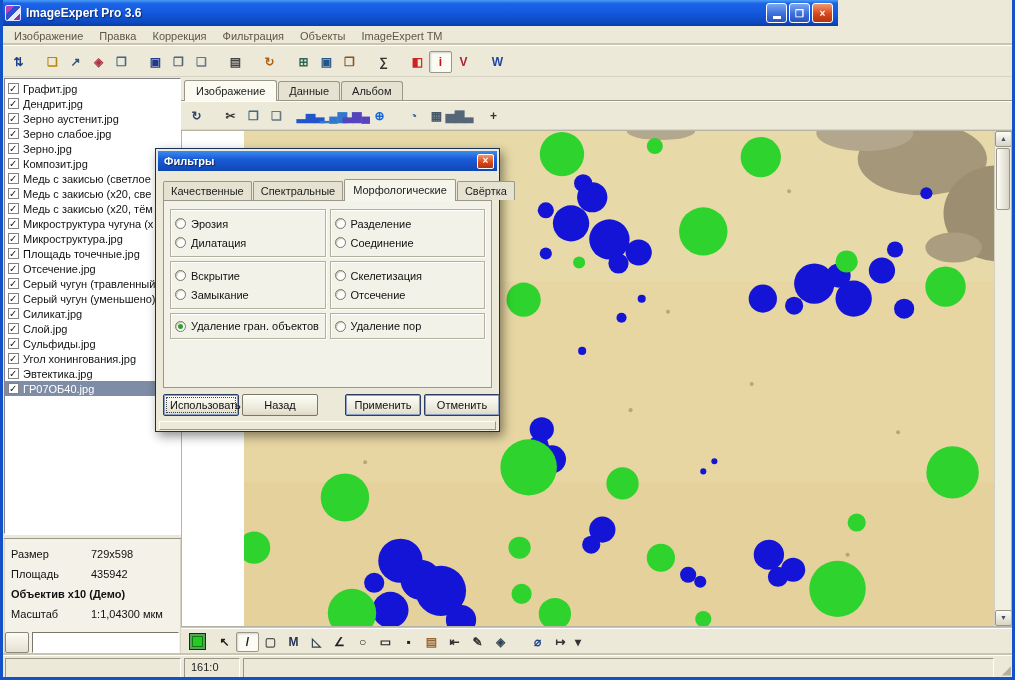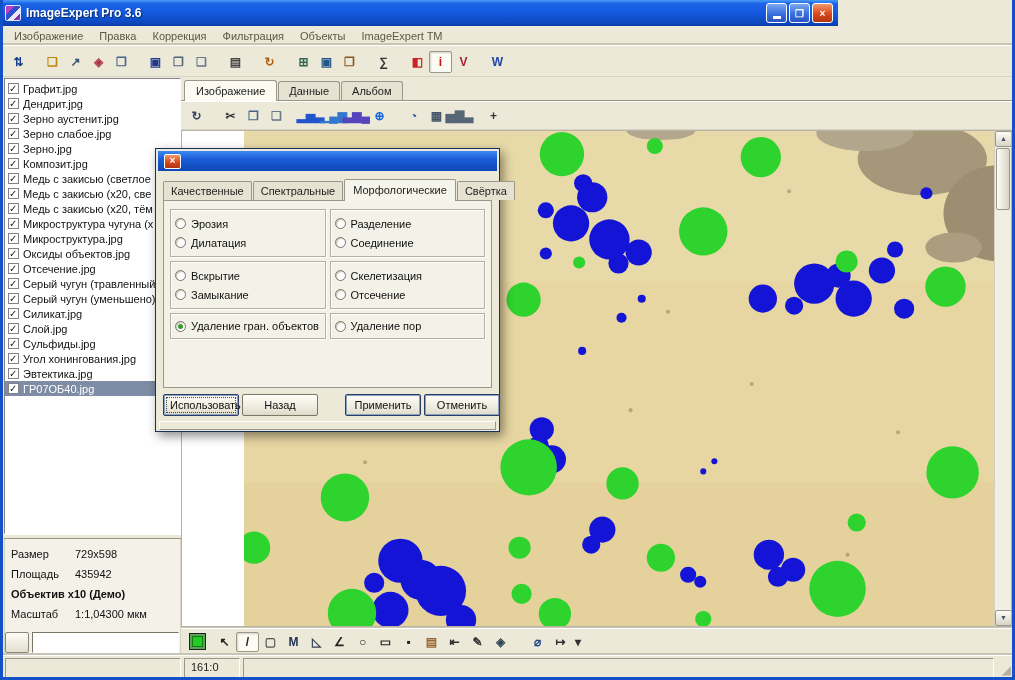--- a/index.html
+++ b/index.html
@@ -34,21 +34,21 @@
   
   .filepane{position:absolute;left:1px;top:78px;width:177px;height:648px;display:flex;flex-direction:column;}
   .filelist{height:456px;background:#fff;border:1px solid;border-color:#848284 #fff #fff #848284;overflow:hidden;padding-top:2px;}
   .fitem{display:flex;align-items:center;gap:4px;height:15px;padding-left:3px;font-size:11px;white-space:nowrap;overflow:hidden;color:#111;}
   .fitem.sel{background:#7e8da5;color:#fff;}
   .cb{width:11px;height:11px;background:#fff;border:1px solid #848284;flex:0 0 auto;position:relative;}
   .cb.checked::after{content:"✓";position:absolute;left:0;top:-1px;width:9px;font-size:10px;line-height:11px;color:#1a1a1a;}
   .flabel{overflow:hidden;}
   .splitter{height:5px;background:#ECE9D8;border-top:1px solid #fff;border-bottom:1px solid #9a968a;}
   .infopanel{flex:1;background:#f3f1e8;padding:5px 6px 0;border:1px solid #d8d4c4;border-top:none;}
-  .irow{display:flex;height:20px;font-size:11px;align-items:center;color:#111;}
+  .irow{display:flex;height:20px;font-size:11px;align-items:center;color:#111;gap:16px;}
   .ilabel{width:64px;}
   .irow.bold{font-weight:bold;}
 
   .cornerbtn{position:absolute;left:2px;top:632px;width:24px;height:21px;background:linear-gradient(#fdfcf6,#e4e0d0);border:1px solid #8a8678;border-radius:2px;}
   .quickinput{position:absolute;left:29px;top:632px;width:147px;height:21px;border:1px solid;border-color:#7a766a #fff #fff #7a766a;background:#fff;font-size:11px;padding:0 4px;font-family:inherit;}
 
   
   .mtabs{position:absolute;left:178px;top:79px;height:21px;display:flex;align-items:flex-end;padding-left:3px;z-index:2;}
   .mtab{font-size:11px;padding:3px 10px;background:#e6e2d2;border:1px solid #9a968a;border-bottom:none;border-radius:3px 3px 0 0;margin-right:1px;color:#222;}
   .mtab.on{background:#fcfbf2;padding:4px 11px;margin-bottom:-1px;}
@@ -255,21 +255,21 @@
           <span class="flabel">Микроструктура чугуна (х</span>
         </div>
 
         <div class="fitem">
           <span class="cb checked"></span>
           <span class="flabel">Микроструктура.jpg</span>
         </div>
 
         <div class="fitem">
           <span class="cb checked"></span>
-          <span class="flabel">Оксиды объектов.jpg</span>
+          <span class="flabel">Площадь точечные.jpg</span>
         </div>
 
         <div class="fitem">
           <span class="cb checked"></span>
           <span class="flabel">Отсечение.jpg</span>
         </div>
 
         <div class="fitem">
           <span class="cb checked"></span>
           <span class="flabel">Серый чугун (травленный)</span>
@@ -558,20 +558,21 @@
 
   <div class="statusbar">
     <span class="scell c1"></span>
     <span class="scell c2">161:0</span>
     <span class="scell c3"></span>
     <span class="grip">◢</span>
   </div>
 
   <div class="dialog">
     <div class="dtitle">
+      <span class="dlabel">Фильтры</span>
       <button class="dclose"><span>×</span></button>
     </div>
     <div class="dtabs">
 
     <div class="dtab">Качественные</div>
         <div class="dtab">Спектральные</div>
         <div class="dtab on">Морфологические</div>
         <div class="dtab">Свёртка</div>
       </div>
     <div class="dpage">

